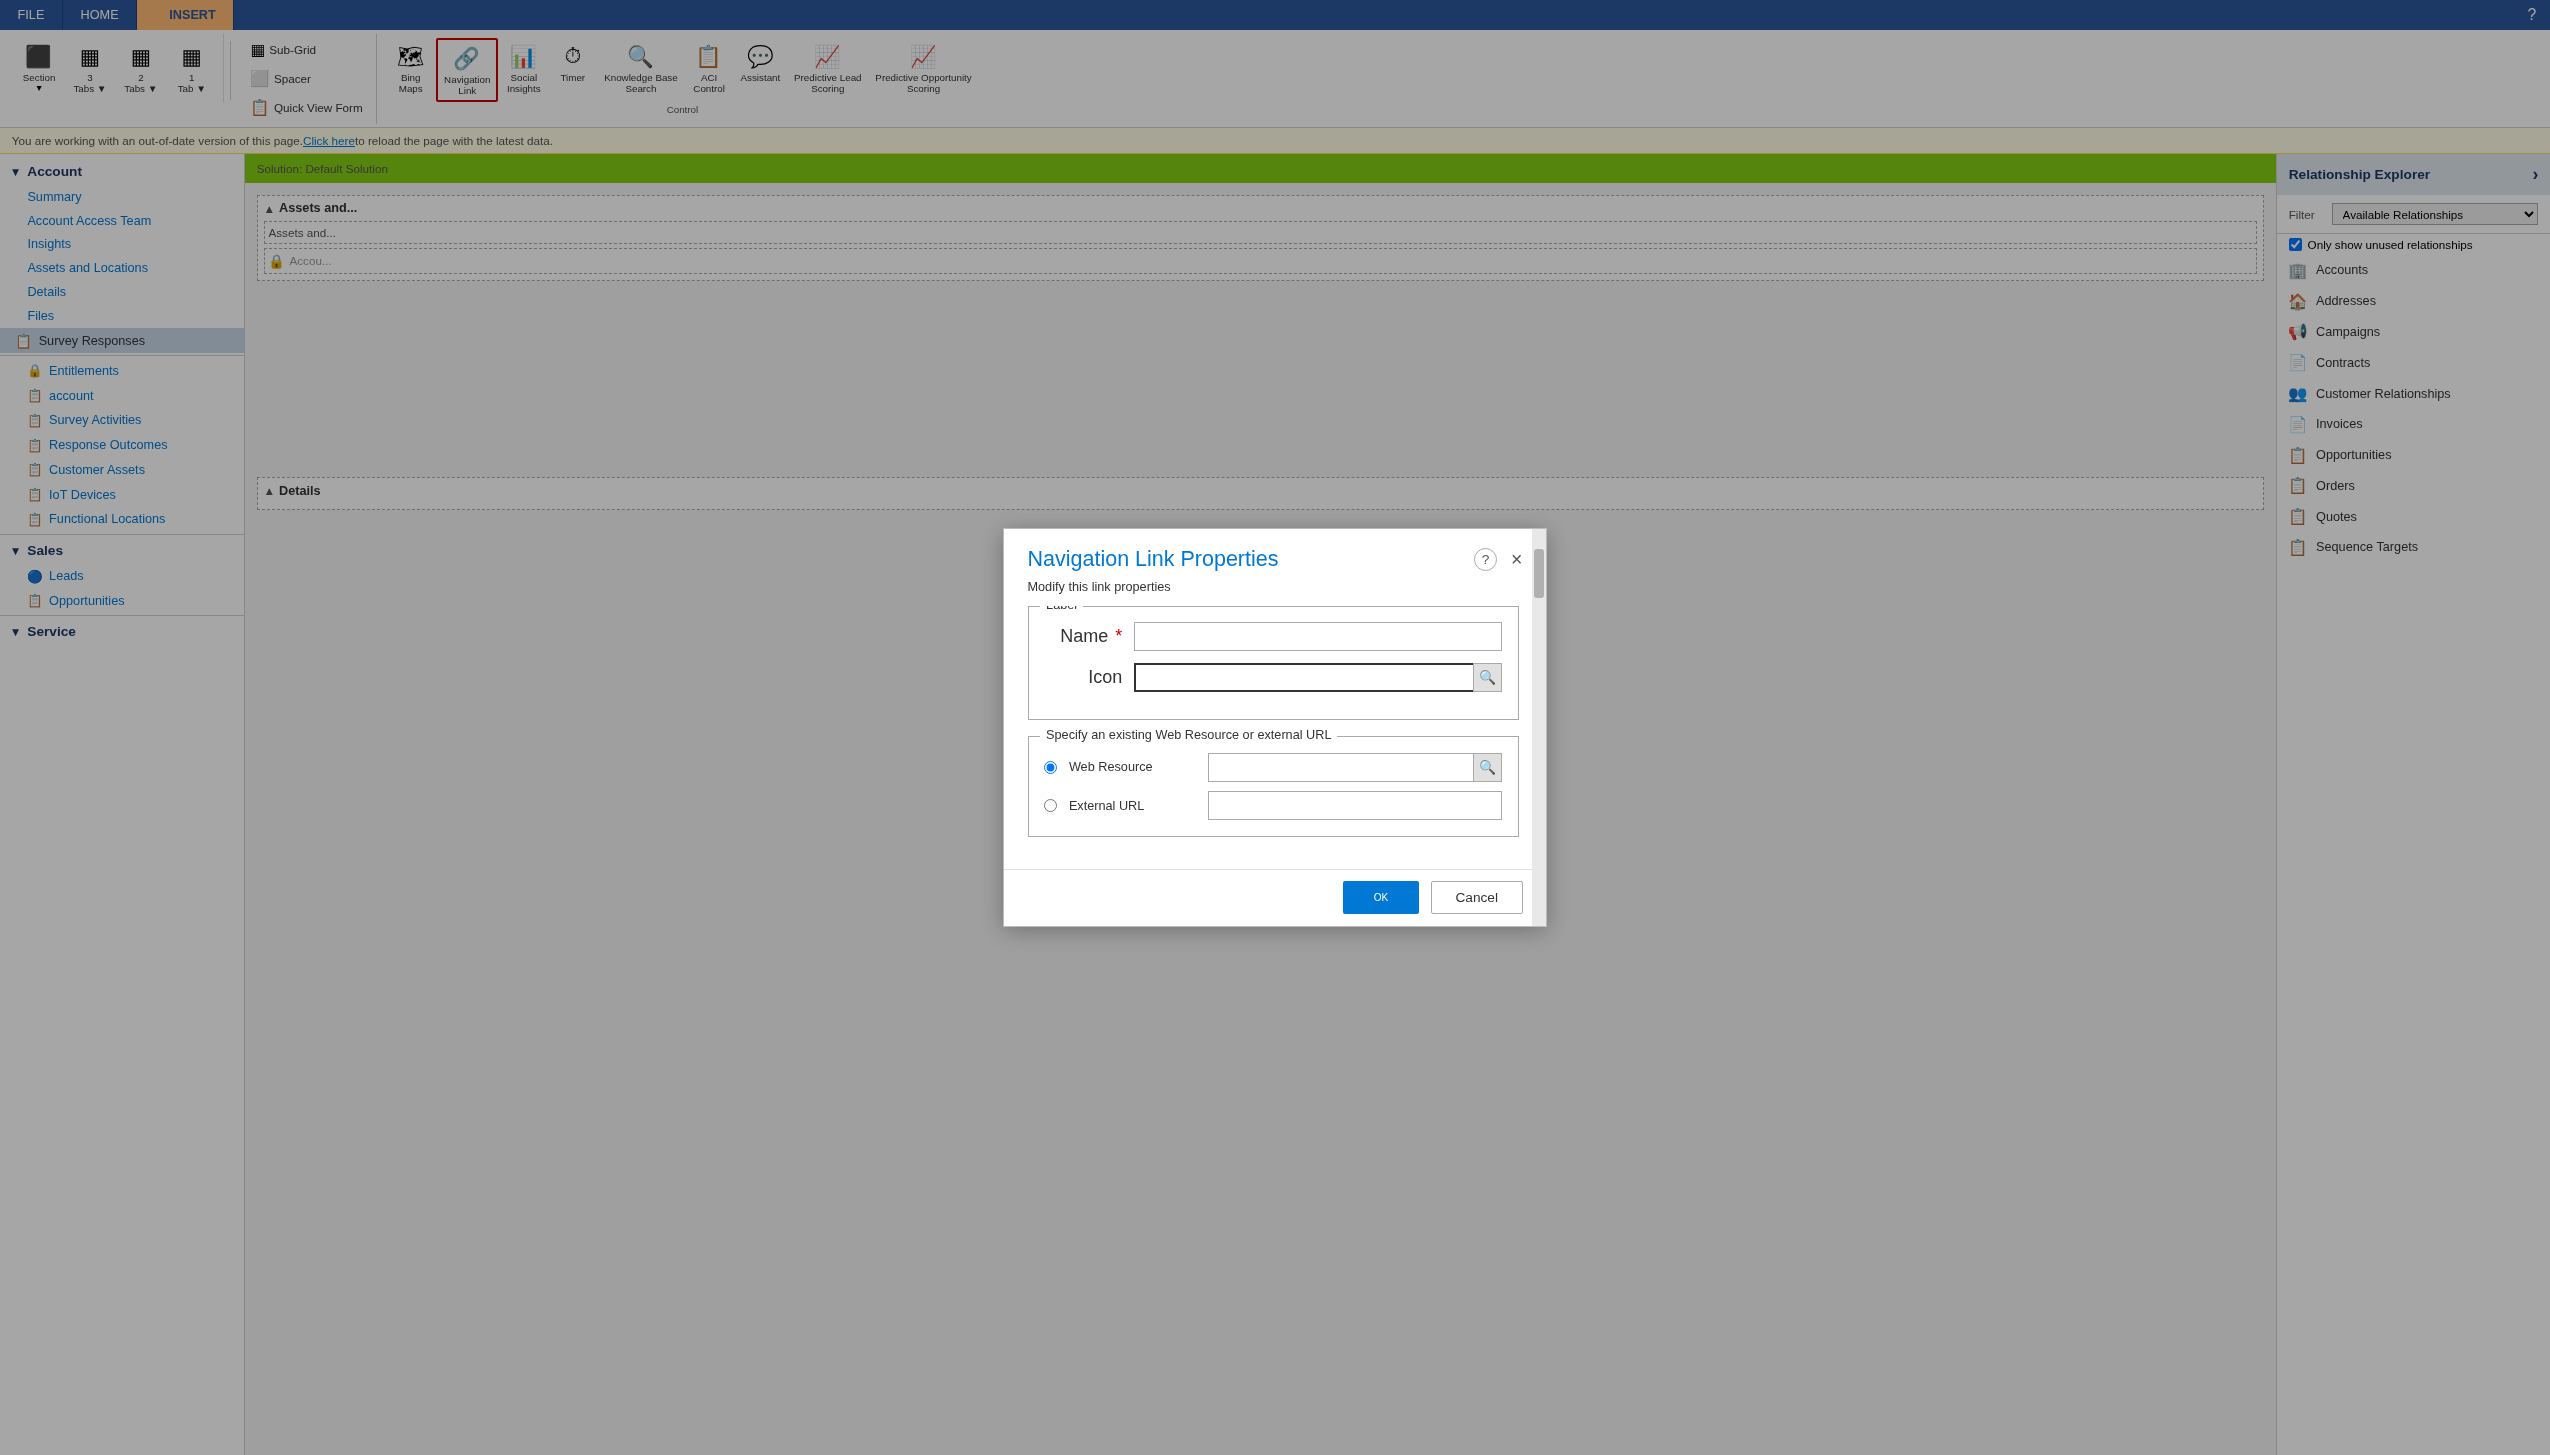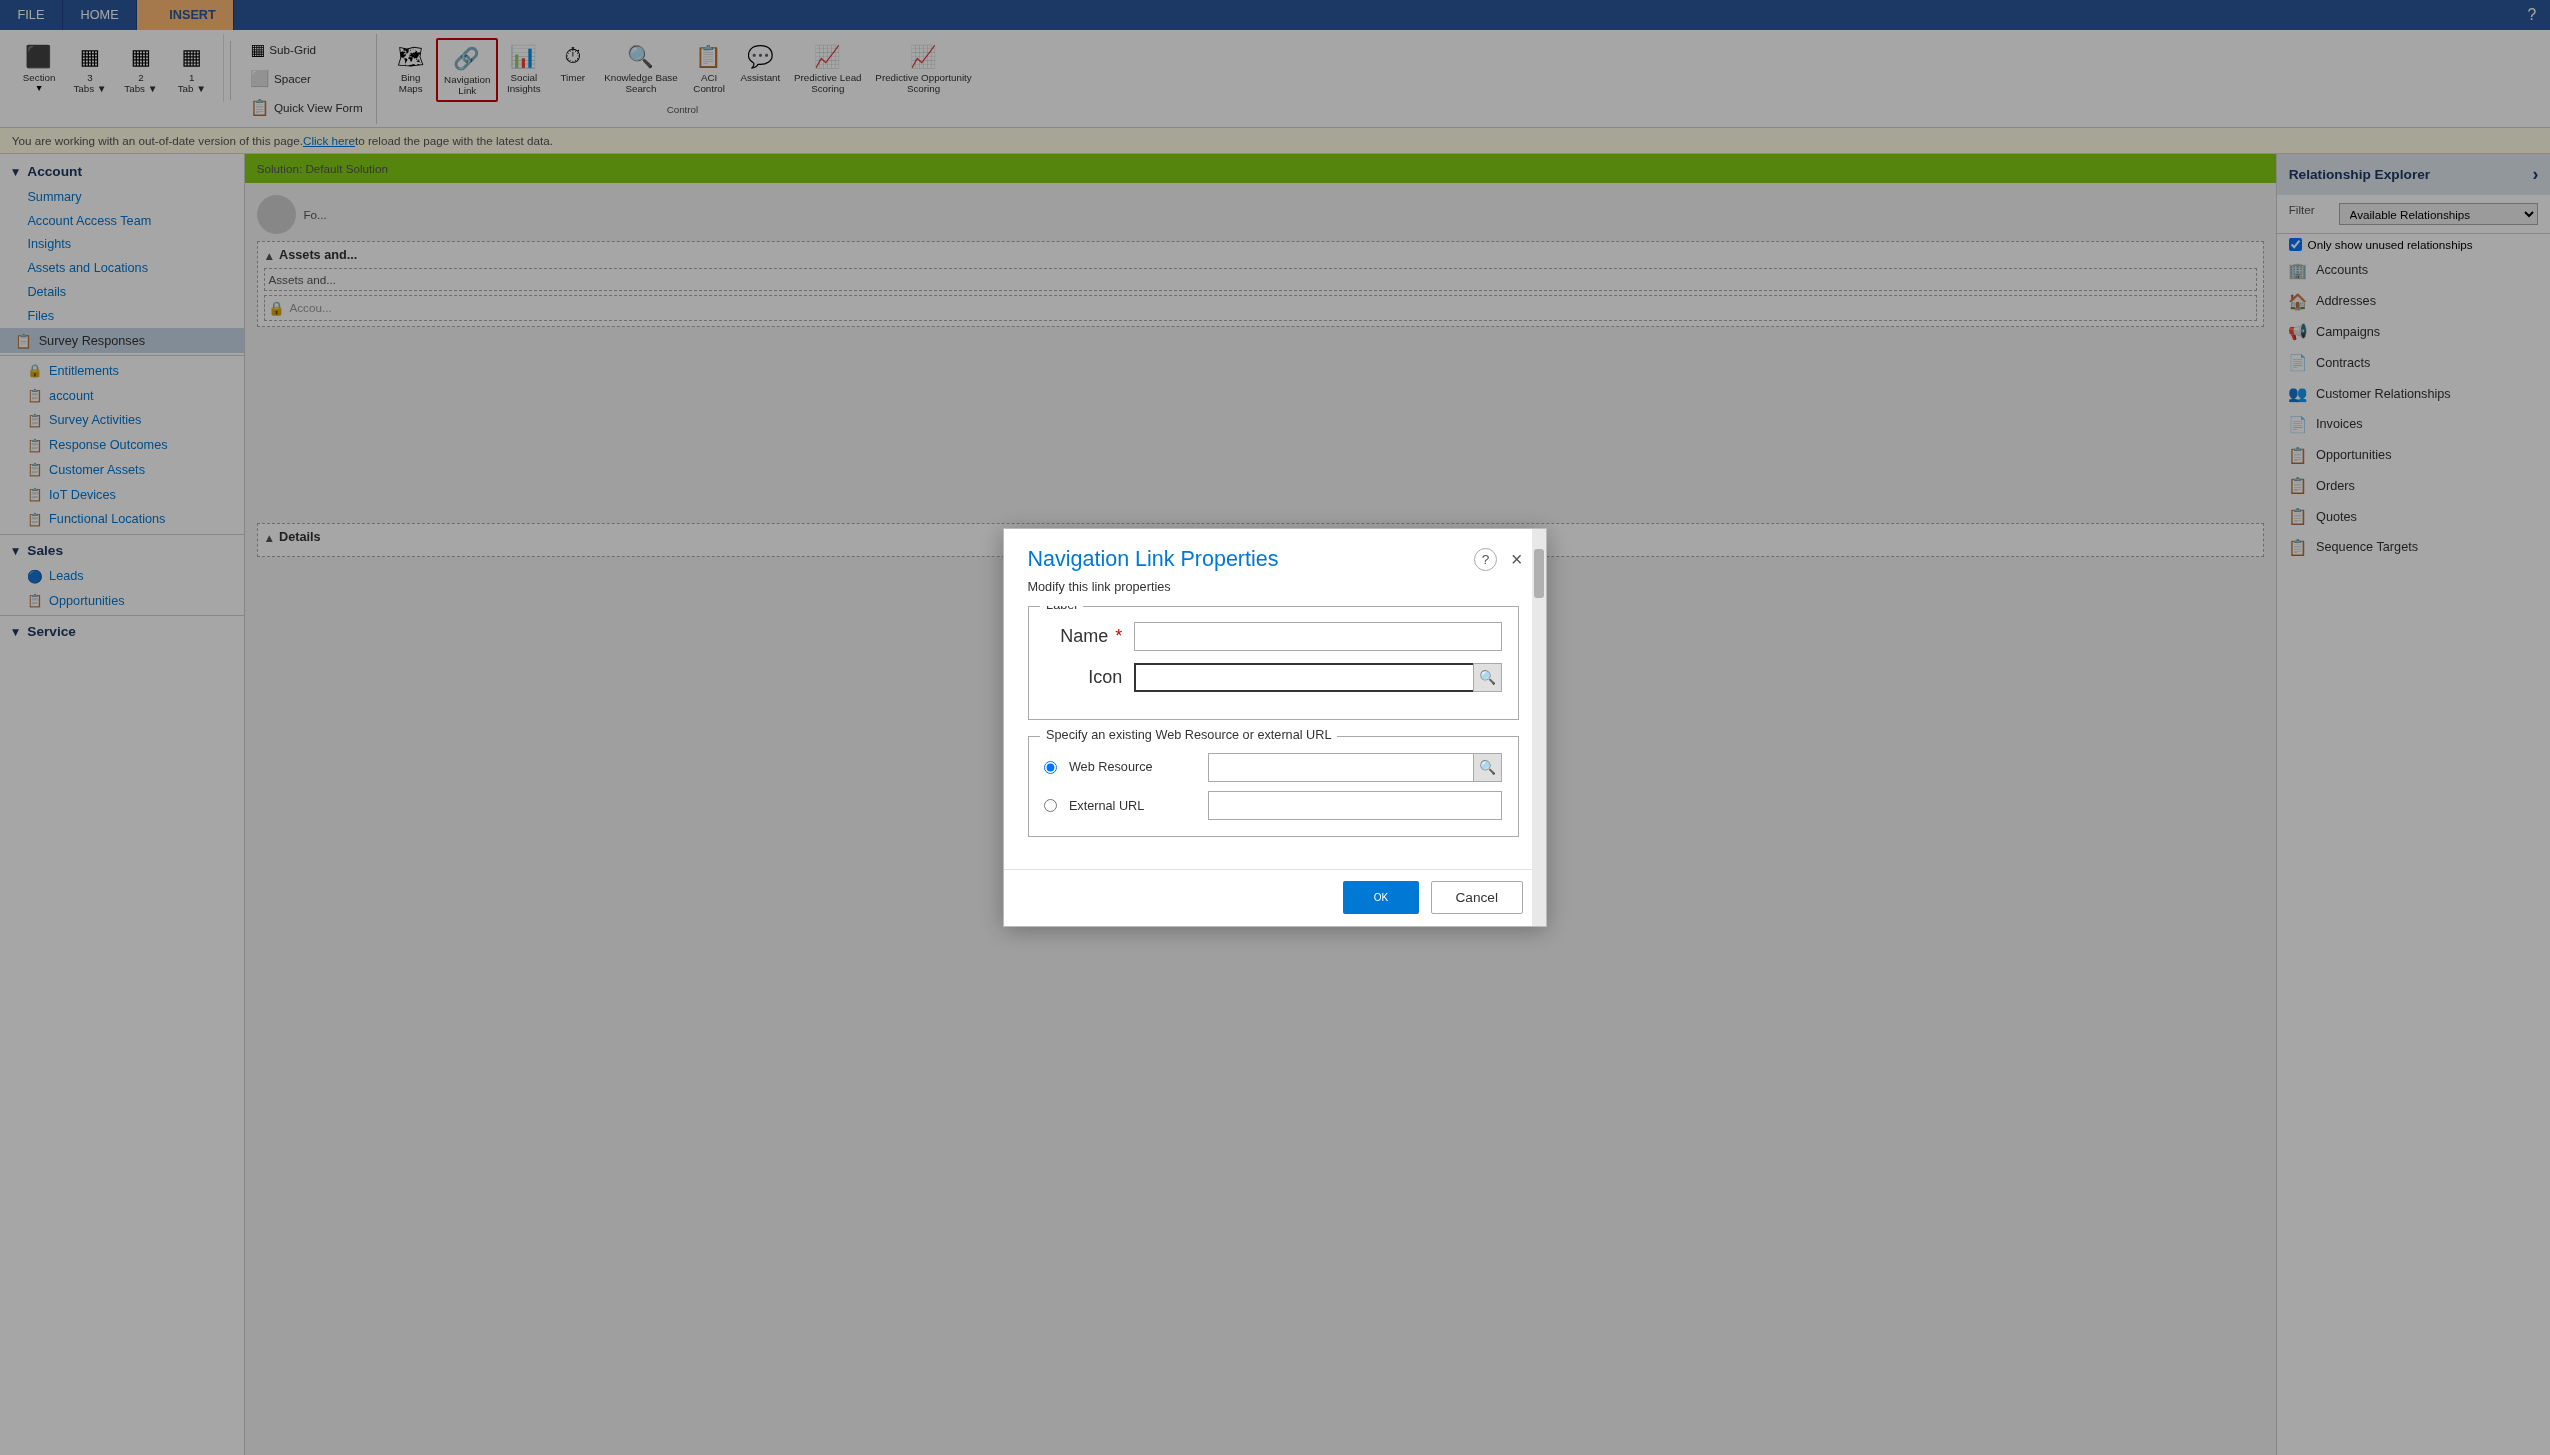--- a/index.html
+++ b/index.html
@@ -66,21 +66,21 @@
     
     .content-inner { padding: 11.7px; }
 
     .section-block { border: 1px dashed #aaa; margin-bottom: 7.8px; padding: 5.9px; background: #fff; }
     .section-title { font-size: 12.7px; font-weight: 600; color: #333; margin-bottom: 5.9px; display: flex; align-items: center; gap: 3.9px; }
     .section-triangle { color: #555; font-size: 11.7px; }
 
     
     .right-panel { width: 274px; background: #fff; border-left: 1px solid #d0d0d0; overflow-y: auto; flex-shrink: 0; }
     .right-panel-header { background: #e0e8f0; padding: 9.8px 11.7px; font-size: 13.7px; font-weight: 600; color: #1f3864; display: flex; justify-content: space-between; align-items: center; }
-    .right-panel-filter { padding: 7.8px 11.7px; display: flex; gap: 24px; border-bottom: 1px solid #d0d0d0; }
+    .right-panel-filter { padding: 7.8px 11.7px; display: flex; align-items: center; gap: 17px; border-bottom: 1px solid #d0d0d0; }
     .right-panel-filter select { border: 1px solid #aaa; padding: 2.9px 5.9px; font-size: 11.7px; }
     .right-panel-checkbox { display: flex; align-items: center; gap: 5.9px; padding: 3.9px 11.7px; font-size: 11.7px; }
     .right-panel-item { display: flex; align-items: center; gap: 7.8px; padding: 5.9px 11.7px; cursor: pointer; font-size: 12.7px; color: #333; }
     .right-panel-item-icon { font-size: 15.7px; }
     .right-panel-label { font-size: 11.7px; color: #555; }
 
     
     .modal-overlay {
       position: fixed; top: 0; left: 0; right: 0; bottom: 0;
       background: rgba(0,0,0,0.35); z-index: 1000;
@@ -318,26 +318,20 @@
       <span class="chevron">▼</span>
       <span>Service</span>
     </div>
   </div>
 
   <div class="main-content">
     <div class="warning-bar" style="background:#84cc16; border:none; padding: 7.8px 11.7px;">
       <span>Solution: Default Solution</span>
     </div>
     <div class="content-inner">
-      <div style="display:flex; align-items:center; gap:7.8px; margin-bottom:7.8px;">
-        <div style="width:39px; height:39px; border-radius:50%; background:#d0d0d0; flex-shrink:0;"></div>
-        <div>
-          <div style="font-size:11.7px; color:#555;">Fo...</div>
-        </div>
-      </div>
       <div class="section-block">
         <div class="section-title">
           <span class="section-triangle">▲</span>
           Assets and...
         </div>
         <div style="border:1px dashed #aaa; padding:3.9px; font-size:11.7px; color:#555; margin-bottom:3.9px;">Assets and...</div>
         <div style="border:1px dashed #aaa; padding:3.9px; font-size:11.7px; color:#999; display:flex; align-items:center; gap:3.9px;">
           <span style="color:#cc0000; font-size:13.7px;">🔒</span>
           Accou...
         </div>

